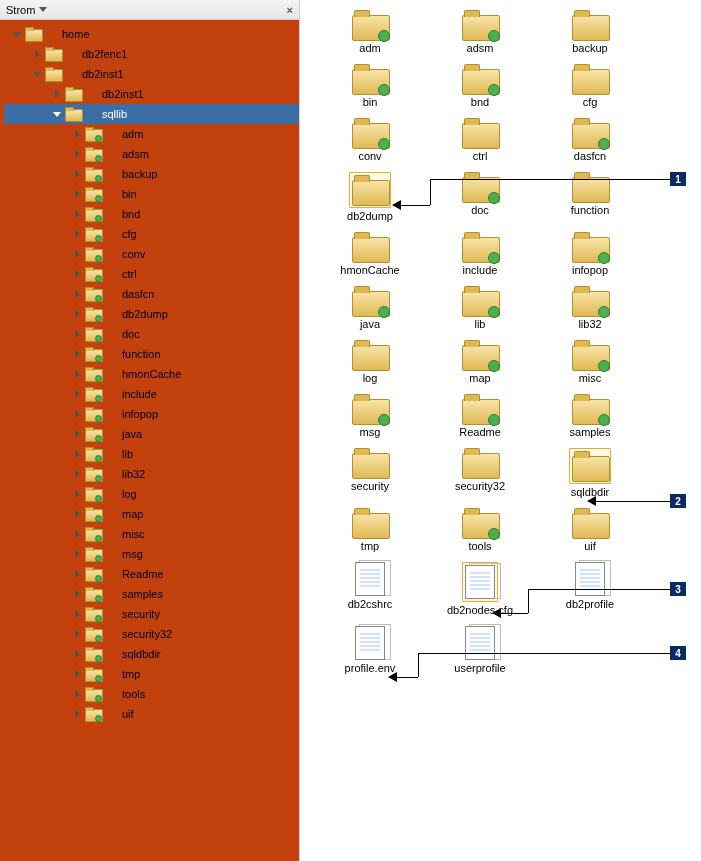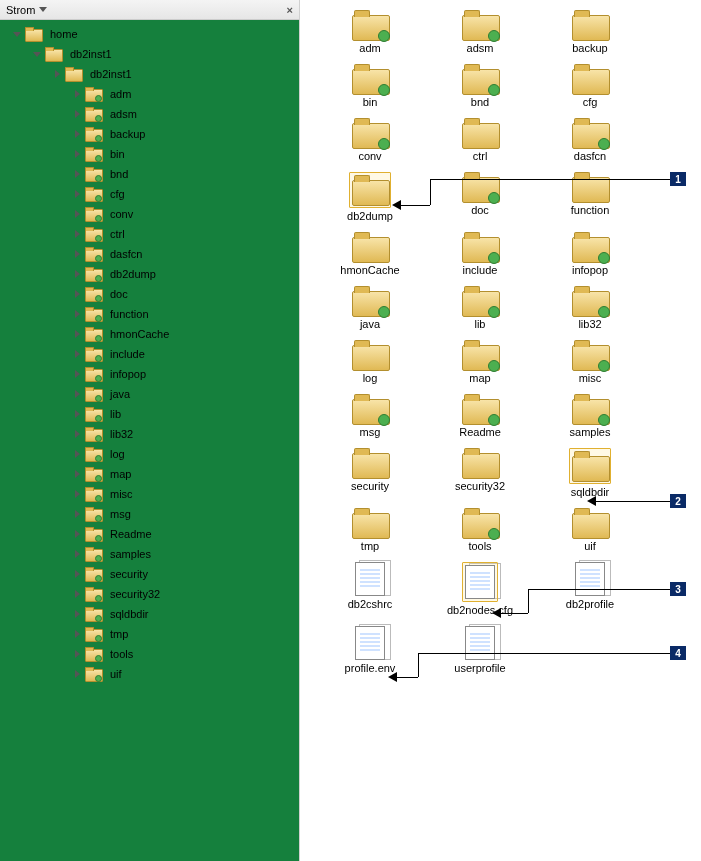--- a/index.html
+++ b/index.html
@@ -10,21 +10,21 @@
     width: 701px;
     height: 861px;
     display: flex;
     overflow: hidden;
   }
   
   .sidebar {
     width: 300px;
     height: 100%;
     border-right: 1px solid #d0d0d0;
-    background: #15803d;
+    background: #c2410c;
     display: flex;
     flex-direction: column;
   }
   .sidebar-header {
     height: 20px;
     background: linear-gradient(#f4f4f4, #e6e6e6);
     border-bottom: 1px solid #ccc;
     display: flex;
     align-items: center;
     padding: 0 6px;
@@ -71,21 +71,21 @@
     background: linear-gradient(#f8e4a8, #e0b954); border:1px solid #b38f2e; border-radius:1px;
   }
   .folder-icn::after {
     content:''; position:absolute; left:0; top:0; width:7px; height:3px;
     background:#e0b954; border:1px solid #b38f2e; border-bottom:none; border-radius:1px 1px 0 0;
   }
   .folder-link { 
     position:absolute; right:-1px; bottom:-1px; width:7px; height:7px; background:#4caf50;
     border:1px solid #2e7d32; border-radius:50%;
   }
-  .label { padding: 1px 6px; }
+  .label { padding: 1px 18px; }
   
   .tree-scroll::-webkit-scrollbar { width:15px; }
   .tree-scroll::-webkit-scrollbar-track { background:#eee; }
   .tree-scroll::-webkit-scrollbar-thumb { background:#c0c0c0; border:1px solid #999; }
   
 
   
   .content {
     position: relative;
     flex: 1;
@@ -170,31 +170,45 @@
     <div class="tree">
       <div class="tree-row" style="--indent:8px">
         <span class="tw">
             <span class="tri-down"></span>
           </span>
         <span class="folder-icn"></span>
         <span class="label">home</span>
       </div>
       <div class="tree-row" style="--indent:28px">
         <span class="tw">
+            <span class="tri-right"></span>
+          </span>
+        <span class="folder-icn"></span>
+        <span class="label">db2fenc1</span>
+      </div>
+      <div class="tree-row" style="--indent:28px">
+        <span class="tw">
             <span class="tri-down"></span>
           </span>
         <span class="folder-icn"></span>
         <span class="label">db2inst1</span>
       </div>
       <div class="tree-row" style="--indent:48px">
         <span class="tw">
             <span class="tri-right"></span>
           </span>
         <span class="folder-icn"></span>
         <span class="label">db2inst1</span>
+      </div>
+      <div class="tree-row selected" style="--indent:48px">
+        <span class="tw">
+            <span class="tri-down" style="border-top-color:#fff"></span>
+          </span>
+        <span class="folder-icn"></span>
+        <span class="label">sqllib</span>
       </div>
       <div id="tree-children">
           <div class="tree-row" style="--indent: 68px;">
             <span class="tw">
               <span class="tri-right"></span>
             </span>
             <span class="folder-icn">
               <span class="folder-link"></span>
             </span>
             <span class="label">adm</span>

